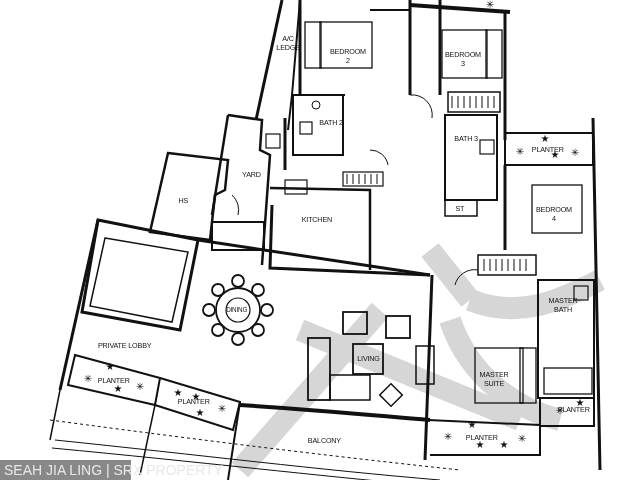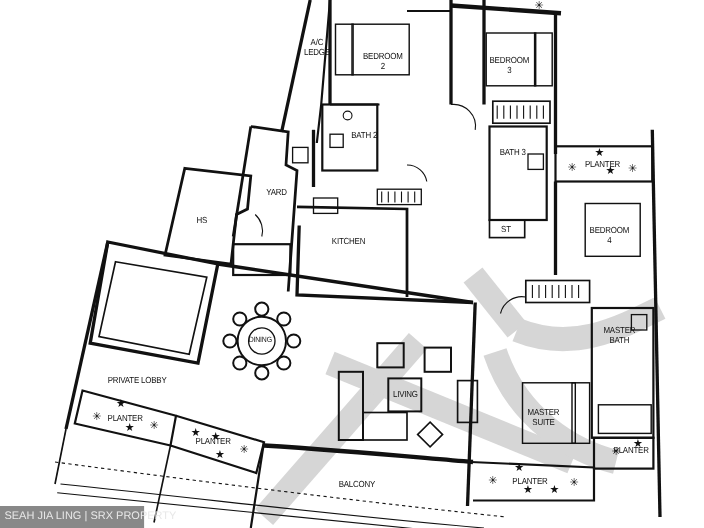--- a/index.html
+++ b/index.html
@@ -1,19 +1,19 @@
 <!DOCTYPE html>
 <html><head>
 <meta charset="utf-8">
 <style>
   html, body { margin:0; padding:0; background:#ffffff; }
   body { width:640px; height:480px; overflow:hidden; position:relative; font-family:"Liberation Sans", sans-serif; }
   #plan { position:absolute; left:0; top:0; width:640px; height:480px; }
   .lbl { position:absolute; font-family:"Liberation Sans", sans-serif; font-size:8px; color:#111; text-transform:uppercase; letter-spacing:-0.2px; line-height:9px; text-align:center; white-space:nowrap; transform:scaleX(0.9); }
-  .credit { position:absolute; left:0; top:460px; width:131px; height:20px; background:rgba(110,110,110,0.82); color:#e8e8e8; font-size:10px; line-height:20px; padding-left:4px; box-sizing:border-box; white-space:nowrap; }
+  .credit { position:absolute; left:0; top:460px; width:131px; height:20px; background:rgba(110,110,110,0.82); color:#e8e8e8; font-size:14px; line-height:20px; padding-left:4px; box-sizing:border-box; white-space:nowrap; }
 </style>
 </head>
 <body>
 
 <svg id="plan" viewBox="0 0 640 480" xmlns="http://www.w3.org/2000/svg">
 
   <g fill="none" stroke="#cfcfcf" stroke-width="22" stroke-linecap="butt" opacity="0.85">
     <path d="M240 470 L380 310"></path>
     <path d="M300 330 L520 420"></path>
     <path d="M430 250 L470 300"></path>

